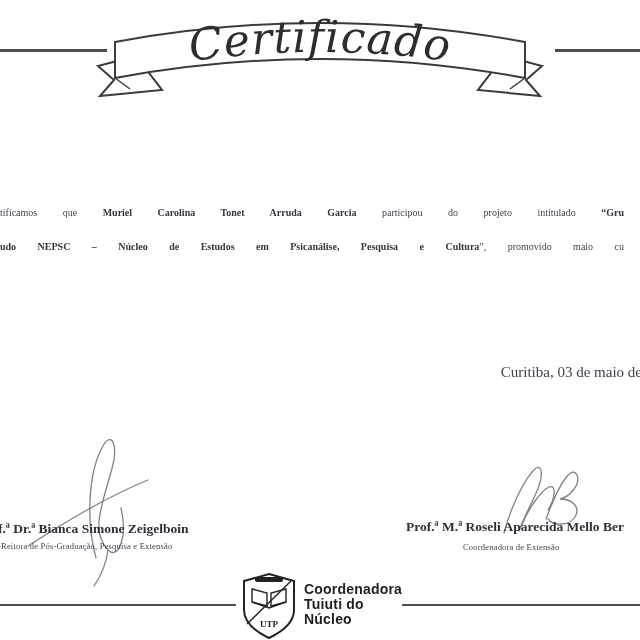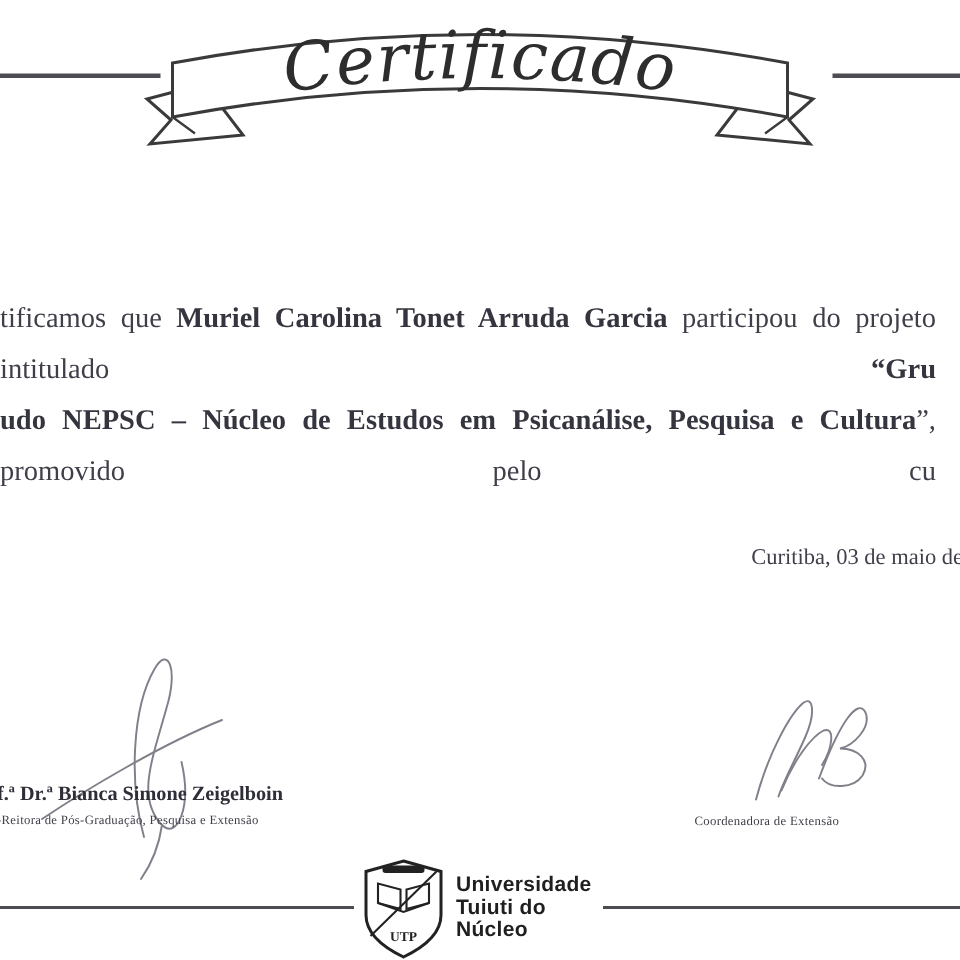--- a/index.html
+++ b/index.html
@@ -16,21 +16,21 @@
   
   .ribbon{position:absolute;left:90px;top:4px;width:460px;height:96px;}
   .ribbon .band{fill:#ffffff;stroke:#3a3a3a;stroke-width:2;}
   .ribbon .tail{fill:#ffffff;stroke:#3a3a3a;stroke-width:2;stroke-linejoin:miter;}
   .ribbon .fold{fill:none;stroke:#3a3a3a;stroke-width:1.5;}
   .ribbon text{
     font-family:"DejaVu Serif", serif;font-style:italic;font-size:44px;
     fill:#2d2d2d;letter-spacing:1px;
   }
   
-  .body-text{position:absolute;left:0;top:196px;width:624px;font-size:19px;line-height:34px;}
+  .body-text{position:absolute;left:0;top:196px;width:624px;font-size:10px;line-height:34px;}
   .body-text .line{white-space:nowrap;}
   .body-text .line.justify{white-space:normal;text-align:justify;text-align-last:justify;}
   .body-text b{color:#35353f;}
   
   .date-line{position:absolute;top:364px;right:-2px;font-size:15px;white-space:nowrap;}
   
   .sig-name{position:absolute;font-weight:bold;font-size:13.5px;color:#2e2e38;white-space:nowrap;}
   .sig-title{position:absolute;font-size:8.5px;color:#3f3f4a;white-space:nowrap;letter-spacing:0.2px;}
   .sig-name.left{left:-2px;top:521px;}
   .sig-title.left{left:-2px;top:541px;}
@@ -68,56 +68,57 @@
 
     <path class="band" d="M 25,38 Q 230,0 435,38 L 435,74 Q 230,36 25,74 Z"></path>
     <path class="fold" d="M 25,74 L 40,85 M 435,74 L 420,85"></path>
     <text>
       <textPath href="#bannerArc" startOffset="50%" text-anchor="middle">Certificado</textPath>
     </text>
   </svg>
 
   <div class="body-text">
     <div class="line justify"><span>tificamos que </span><b>Muriel Carolina Tonet Arruda Garcia</b><span> participou do projeto intitulado </span><b>“Gru</b></div>
-    <div class="line justify"><b>udo NEPSC – Núcleo de Estudos em Psicanálise, Pesquisa e Cultura</b><span>”, promovido pelo cu</span></div>
+    <div class="line justify"><b>udo NEPSC – Núcleo de Estudos em Psicanálise, Pesquisa e Cultura</b><span>”, promovido maio cu</span></div>
   </div>
 
   <div class="date-line">Curitiba, 03 de maio de</div>
 
   <svg class="scribble" style="left:0;top:430px;" width="180" height="160" viewBox="0 0 180 160">
     <path d="M 28,116 C 58,96 108,66 148,50"></path>
     <path d="M 96,128 C 86,92 88,42 103,16 C 112,0 119,16 111,42 C 101,78 91,102 108,120 C 118,130 128,108 121,78"></path>
     <path d="M 108,120 C 106,134 101,146 94,156"></path>
   </svg>
 
   <svg class="scribble" style="left:488px;top:455px;" width="110" height="90" viewBox="0 0 110 90">
     <path d="M 16,78 C 24,48 38,22 47,14 C 54,8 56,20 49,36 C 43,50 35,64 31,76"></path>
     <path d="M 33,72 C 41,52 53,36 61,32 C 69,29 67,44 60,55"></path>
     <path d="M 58,64 C 72,26 84,10 89,20 C 93,30 81,42 72,44 C 84,44 93,52 87,62 C 81,71 65,71 60,64"></path>
   </svg>
 
   <div class="sig-name left">f.ª Dr.ª Bianca Simone Zeigelboin</div>
   <div class="sig-title left">-Reitora de Pós-Graduação, Pesquisa e Extensão</div>
 
+  <div class="sig-name right">Prof.ª M.ª Roseli Aparecida Mello Ber</div>
   <div class="sig-title right">Coordenadora de Extensão</div>
 
   <div class="rule bottom-left"></div>
   <div class="rule bottom-right"></div>
 
   <svg class="logo-shield" viewBox="0 0 62 68">
     <path class="outline" d="M 31,2 L 56,9 L 56,38 Q 56,54 31,66 Q 6,54 6,38 L 6,9 Z"></path>
     <rect class="bannerlet" x="17" y="5" width="28" height="5" rx="2"></rect>
 
     <path class="inner" d="M 14,30 L 14,17 L 29,21 L 29,34 Z"></path>
     <path class="inner" d="M 48,30 L 48,17 L 33,21 L 33,34 Z"></path>
     <path class="inner" d="M 14,30 L 31,36 L 48,30"></path>
 
     <path class="inner" d="M 9,52 L 53,9"></path>
     <text x="31" y="55" text-anchor="middle">UTP</text>
   </svg>
 
   <div class="logo-text">
-    <div>Universidade</div>
+    <div>Coordenadora</div>
     <div>Tuiuti do</div>
     <div>Núcleo</div>
   </div>
 
 </div>
 
 </body></html>

